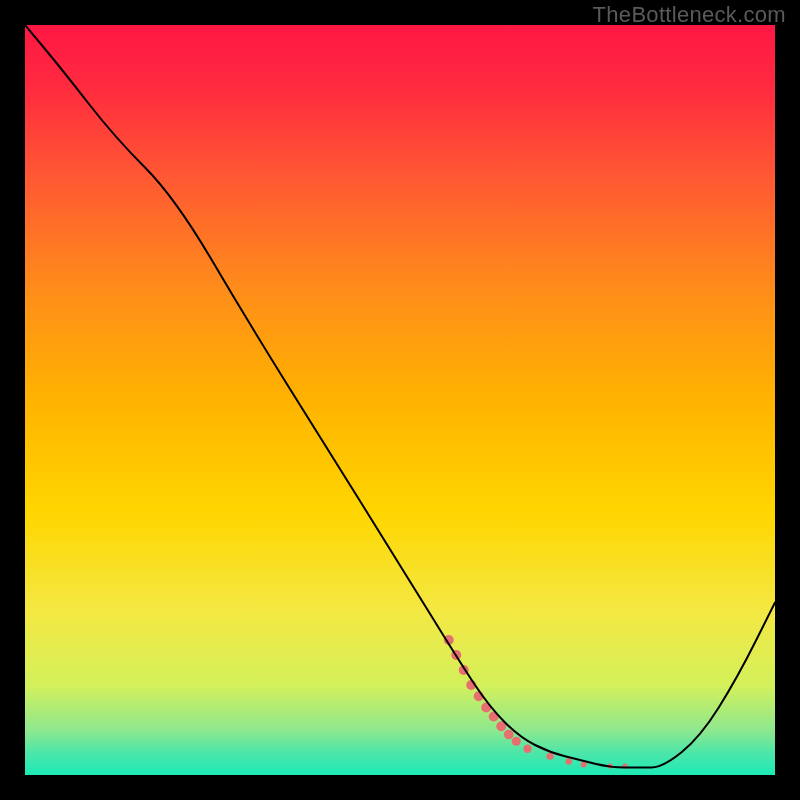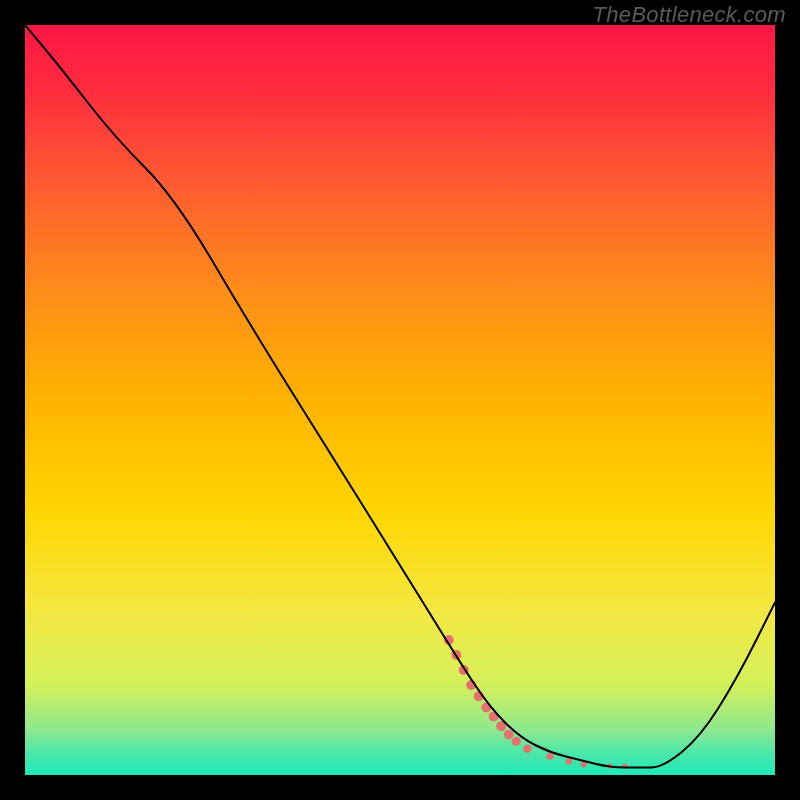--- a/index.html
+++ b/index.html
@@ -9,21 +9,20 @@
     height: 800px;
     background: #000;
     overflow: hidden;
     font-family: Arial, Helvetica, sans-serif;
   }
   .chart-container {
     position: relative;
     width: 800px;
     height: 800px;
     background: #000;
-    font-style: italic;
   }
   .watermark {
     position: absolute;
     top: 2px;
     right: 14px;
     color: #5a5a5a;
     font-size: 22px;
     font-weight: 500;
     letter-spacing: 0.3px;
     z-index: 10;

